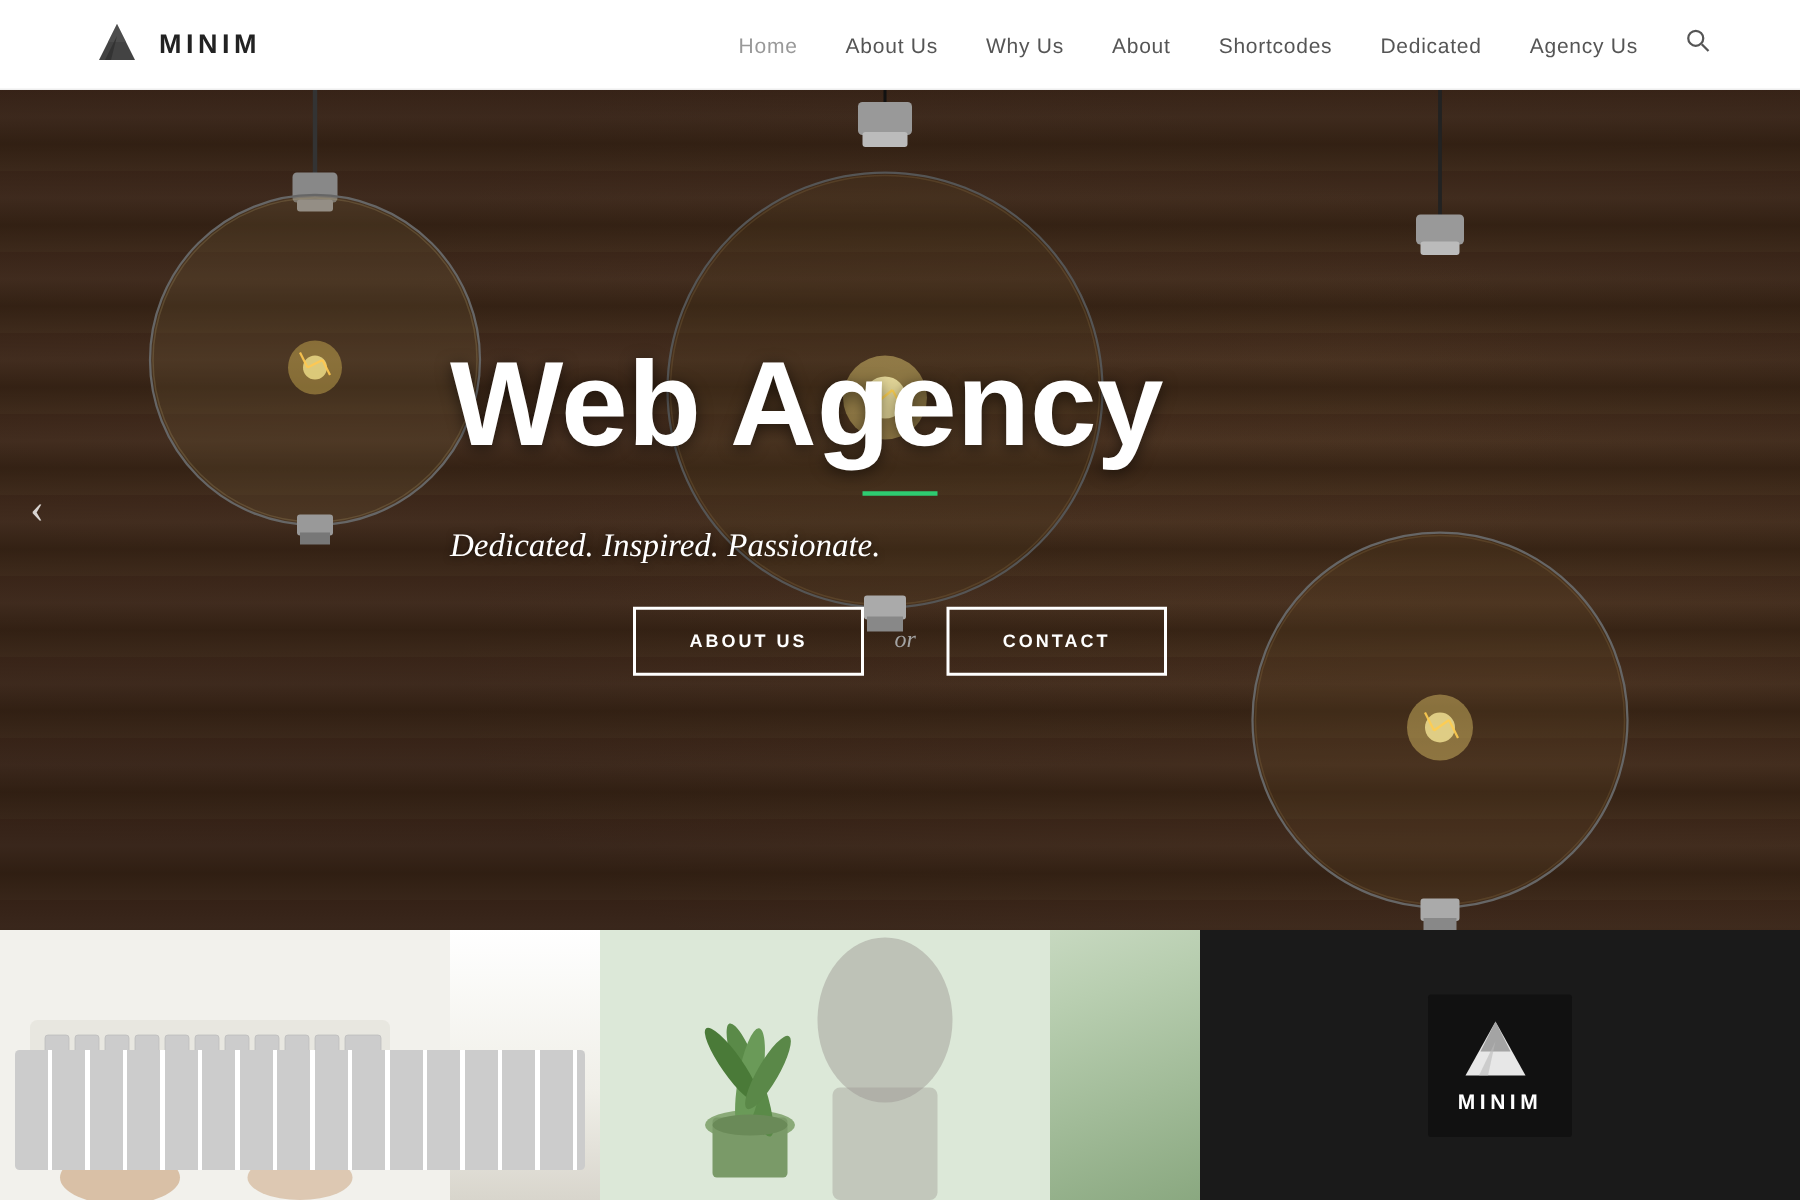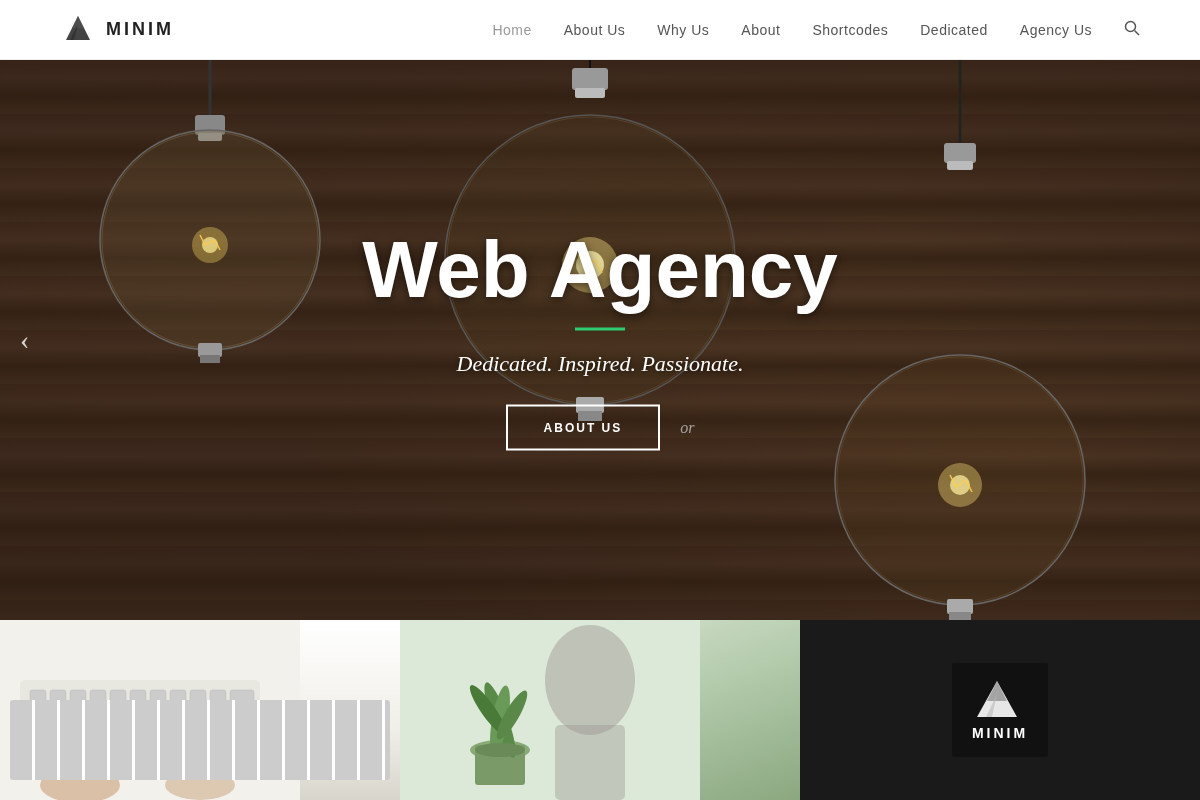--- a/index.html
+++ b/index.html
@@ -93,21 +93,20 @@
         rgba(50,30,15,0.7) 36px,
         rgba(70,45,25,0.5) 54px
       );
     }
 
     .hero-content {
       position: absolute;
       top: 50%;
       left: 50%;
       transform: translate(-50%, -50%);
-      text-align: center;
       color: #fff;
       width: 600px;
     }
     .hero-title {
       font-family: Arial, Helvetica, sans-serif;
       font-size: 80px;
       font-weight: 900;
       color: #fff;
       line-height: 1;
       margin-bottom: 18px;
@@ -329,20 +328,21 @@
 
   <div class="hero-prev">‹</div>
 
   <div class="hero-content">
     <h1 class="hero-title">Web Agency</h1>
     <div class="hero-divider"></div>
     <p class="hero-subtitle">Dedicated. Inspired. Passionate.</p>
     <div class="hero-buttons">
       <a class="btn-outline" href="#">ABOUT US</a>
       <span class="hero-or">or</span>
+      <a class="btn-outline" href="#">CONTACT</a>
     </div>
   </div>
 </section>
 
 <div class="bottom-section">
 
   <div class="bottom-card card-keyboard">
     <div class="keyboard-visual">
       <svg viewBox="0 0 300 180" width="300" height="180" xmlns="http://www.w3.org/2000/svg">
 

